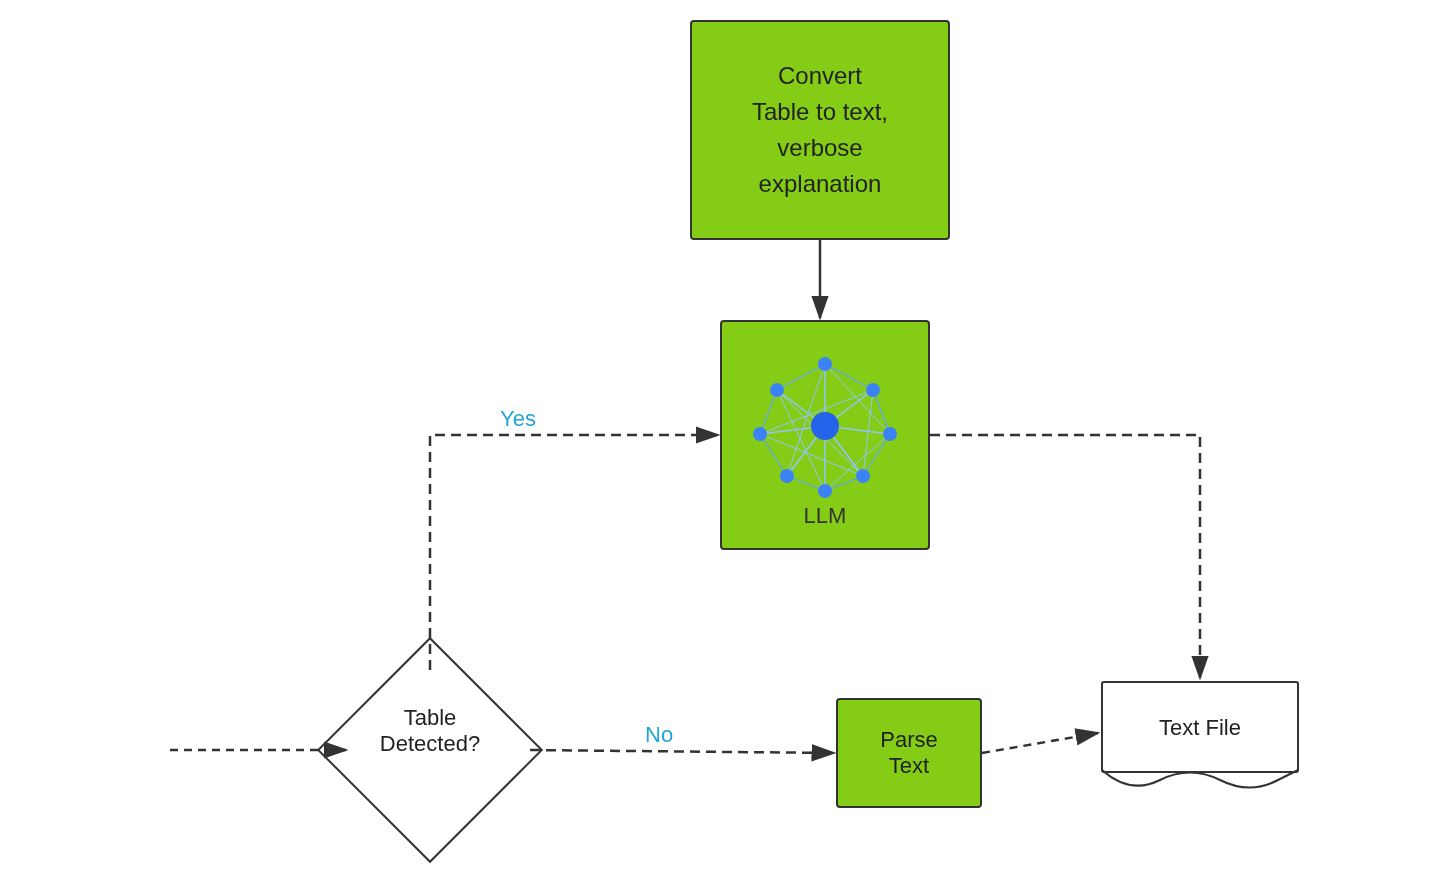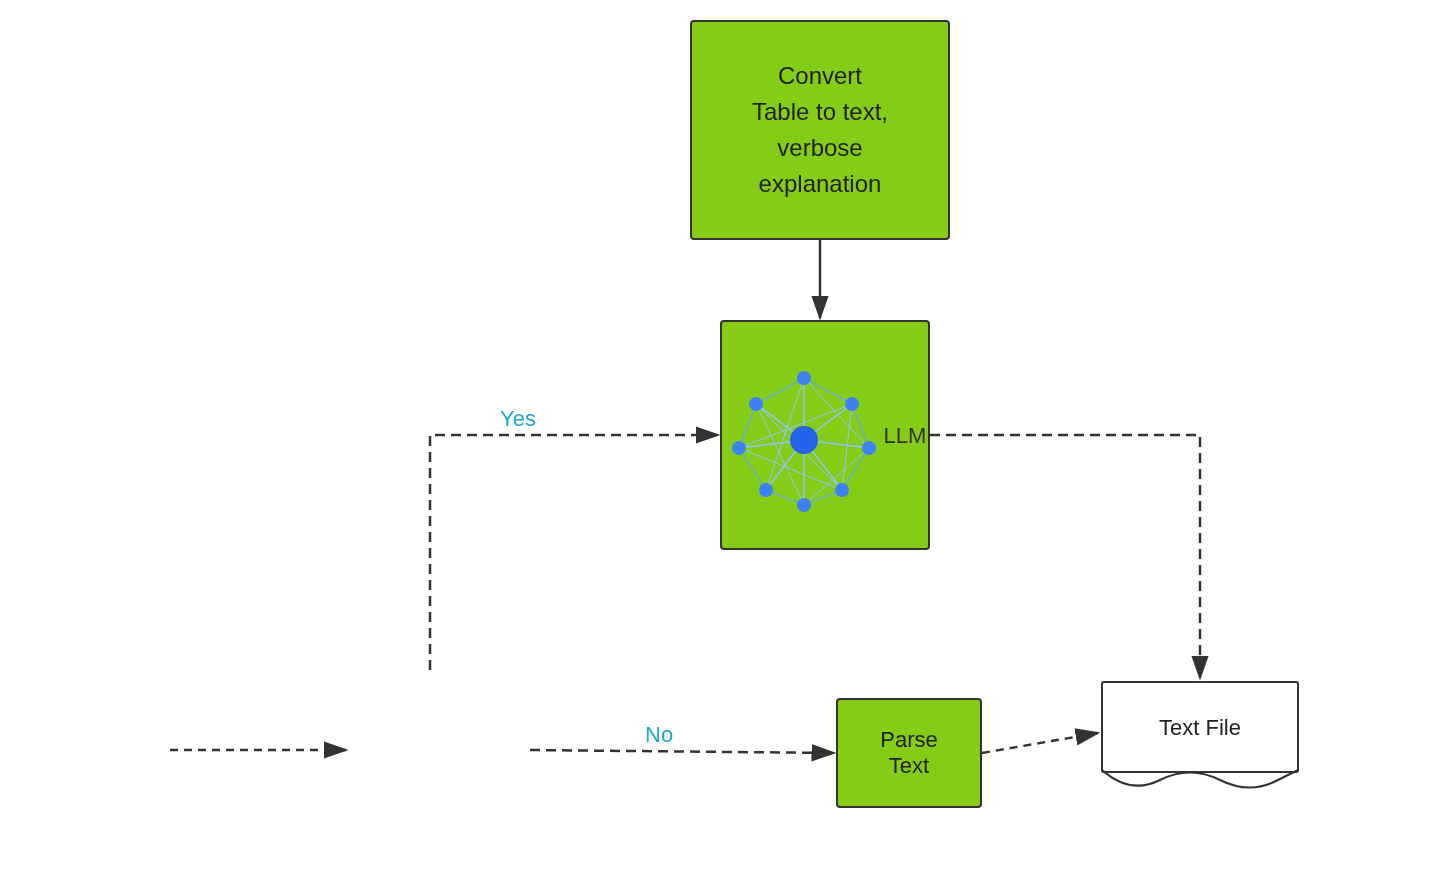--- a/index.html
+++ b/index.html
@@ -39,21 +39,21 @@
       font-size: 24px;
       line-height: 1.4;
     }
     
     #box-llm {
       left: 720px;
       top: 320px;
       width: 210px;
       height: 230px;
       display: flex;
-      flex-direction: row;
+      flex-direction: column;
       align-items: center;
       justify-content: center;
       gap: 0px;
     }
     
     #box-parse {
       left: 836px;
       top: 698px;
       width: 146px;
       height: 110px;
@@ -188,20 +188,24 @@
   <div id="box-textfile-wrap">
     <svg width="200" height="115" viewBox="0 0 200 115">
 
       <rect x="2" y="2" width="196" height="90" fill="white" stroke="#333" stroke-width="2" rx="2"></rect>
 
       <path d="M2 90 Q30 115 60 100 Q90 85 120 100 Q150 115 178 100 Q192 93 198 90" fill="none" stroke="#333" stroke-width="2"></path>
       <text x="100" y="55" text-anchor="middle" font-size="22" fill="#222" font-family="Arial">Text File</text>
     </svg>
   </div>
 
+  <div id="diamond-container">
+    <div class="diamond"></div>
+    <div class="diamond-label">Table<br>Detected?</div>
+  </div>
 
 
   <svg id="svg-overlay">
     <defs>
       <marker id="arrowhead" markerWidth="10" markerHeight="7" refX="9" refY="3.5" orient="auto">
         <polygon points="0 0, 10 3.5, 0 7" fill="#333"></polygon>
       </marker>
       <marker id="arrowhead-dashed" markerWidth="10" markerHeight="7" refX="9" refY="3.5" orient="auto">
         <polygon points="0 0, 10 3.5, 0 7" fill="#333"></polygon>
       </marker>

